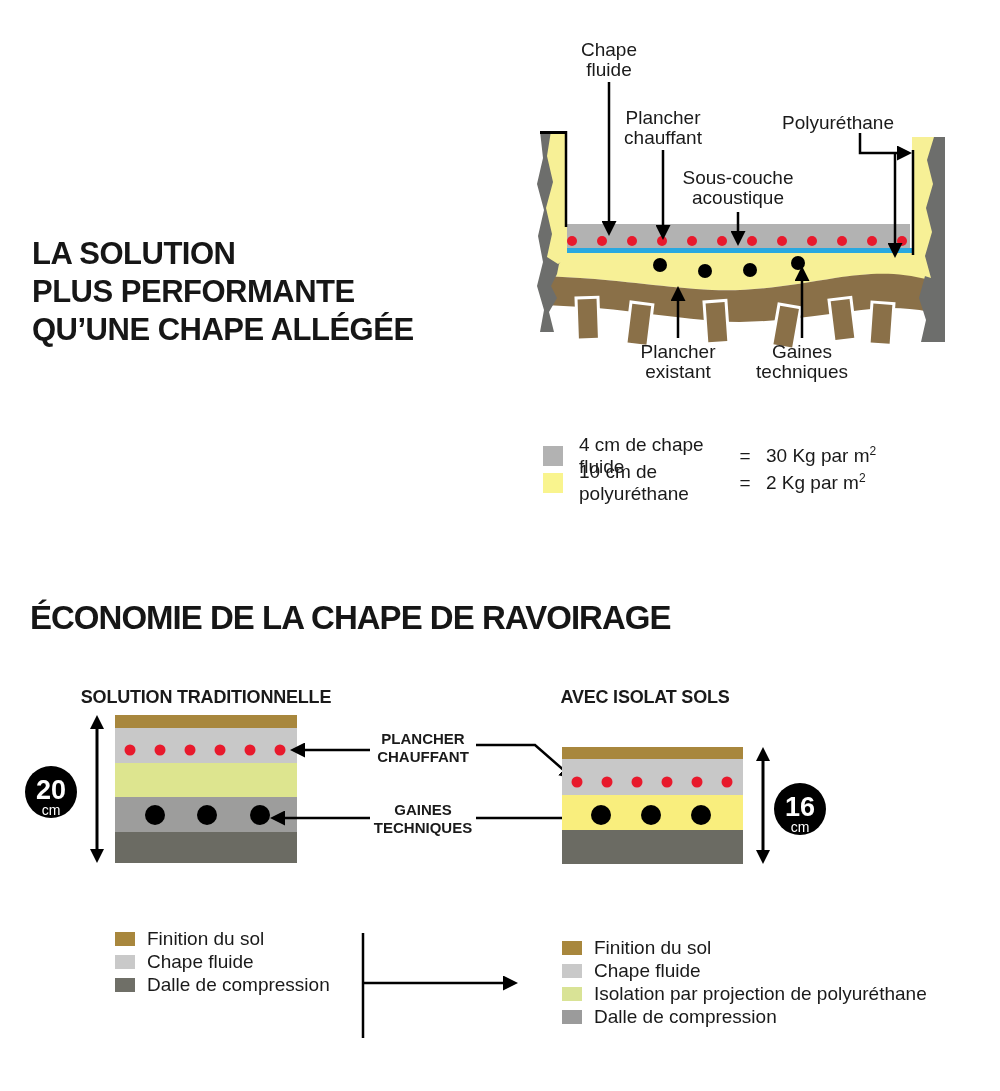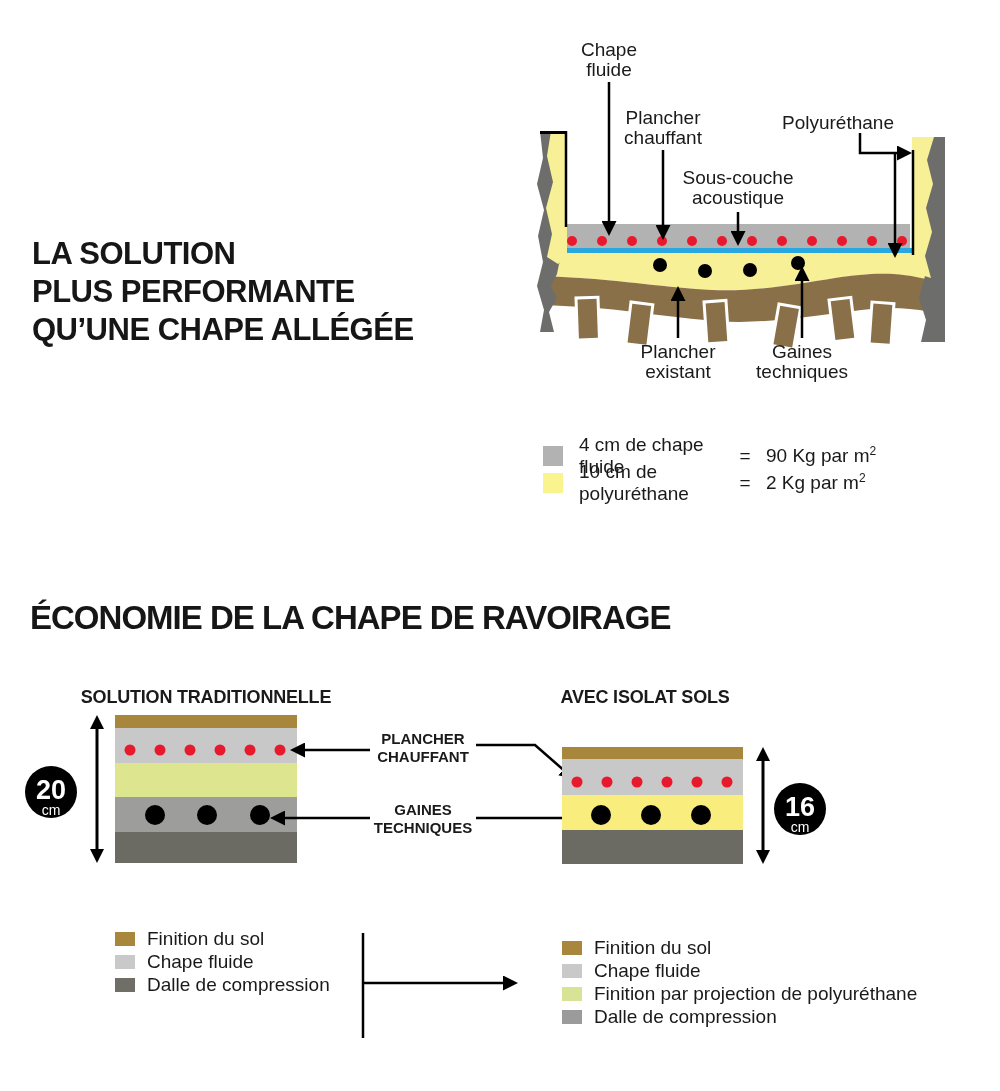--- a/index.html
+++ b/index.html
@@ -138,21 +138,21 @@
     <text x="272" y="338">Gaines</text>
     <text x="272" y="358">techniques</text>
   </g>
 </svg>
 
 <div class="abs weight-legend">
   <div class="weight-row">
     <span class="weight-swatch" style="background: rgb(178, 178, 178);"></span>
     <span class="weight-label">4 cm de chape fluide</span>
     <span class="weight-eq">=</span>
-    <span class="weight-value"><span>90 Kg par m</span><sup>2</sup></span>
+    <span class="weight-value"><span>30 Kg par m</span><sup>2</sup></span>
   </div>
   <div class="weight-row">
     <span class="weight-swatch" style="background: rgb(249, 244, 142);"></span>
     <span class="weight-label">10 cm de polyuréthane</span>
     <span class="weight-eq">=</span>
     <span class="weight-value"><span>2 Kg par m</span><sup>2</sup></span>
   </div>
 </div>
 
 <h2 class="abs title-section2">ÉCONOMIE DE LA CHAPE DE RAVOIRAGE</h2>
@@ -273,19 +273,19 @@
   <div class="mat-row">
     <span class="mat-swatch" style="background: rgb(168, 135, 61);"></span>
     <span>Finition du sol</span>
   </div>
   <div class="mat-row">
     <span class="mat-swatch" style="background: rgb(201, 201, 201);"></span>
     <span>Chape fluide</span>
   </div>
   <div class="mat-row">
     <span class="mat-swatch" style="background: rgb(217, 227, 150);"></span>
-    <span>Finition par projection de polyuréthane</span>
+    <span>Isolation par projection de polyuréthane</span>
   </div>
   <div class="mat-row">
     <span class="mat-swatch" style="background: rgb(155, 155, 155);"></span>
     <span>Dalle de compression</span>
   </div>
 </div>
 
 </body></html>

